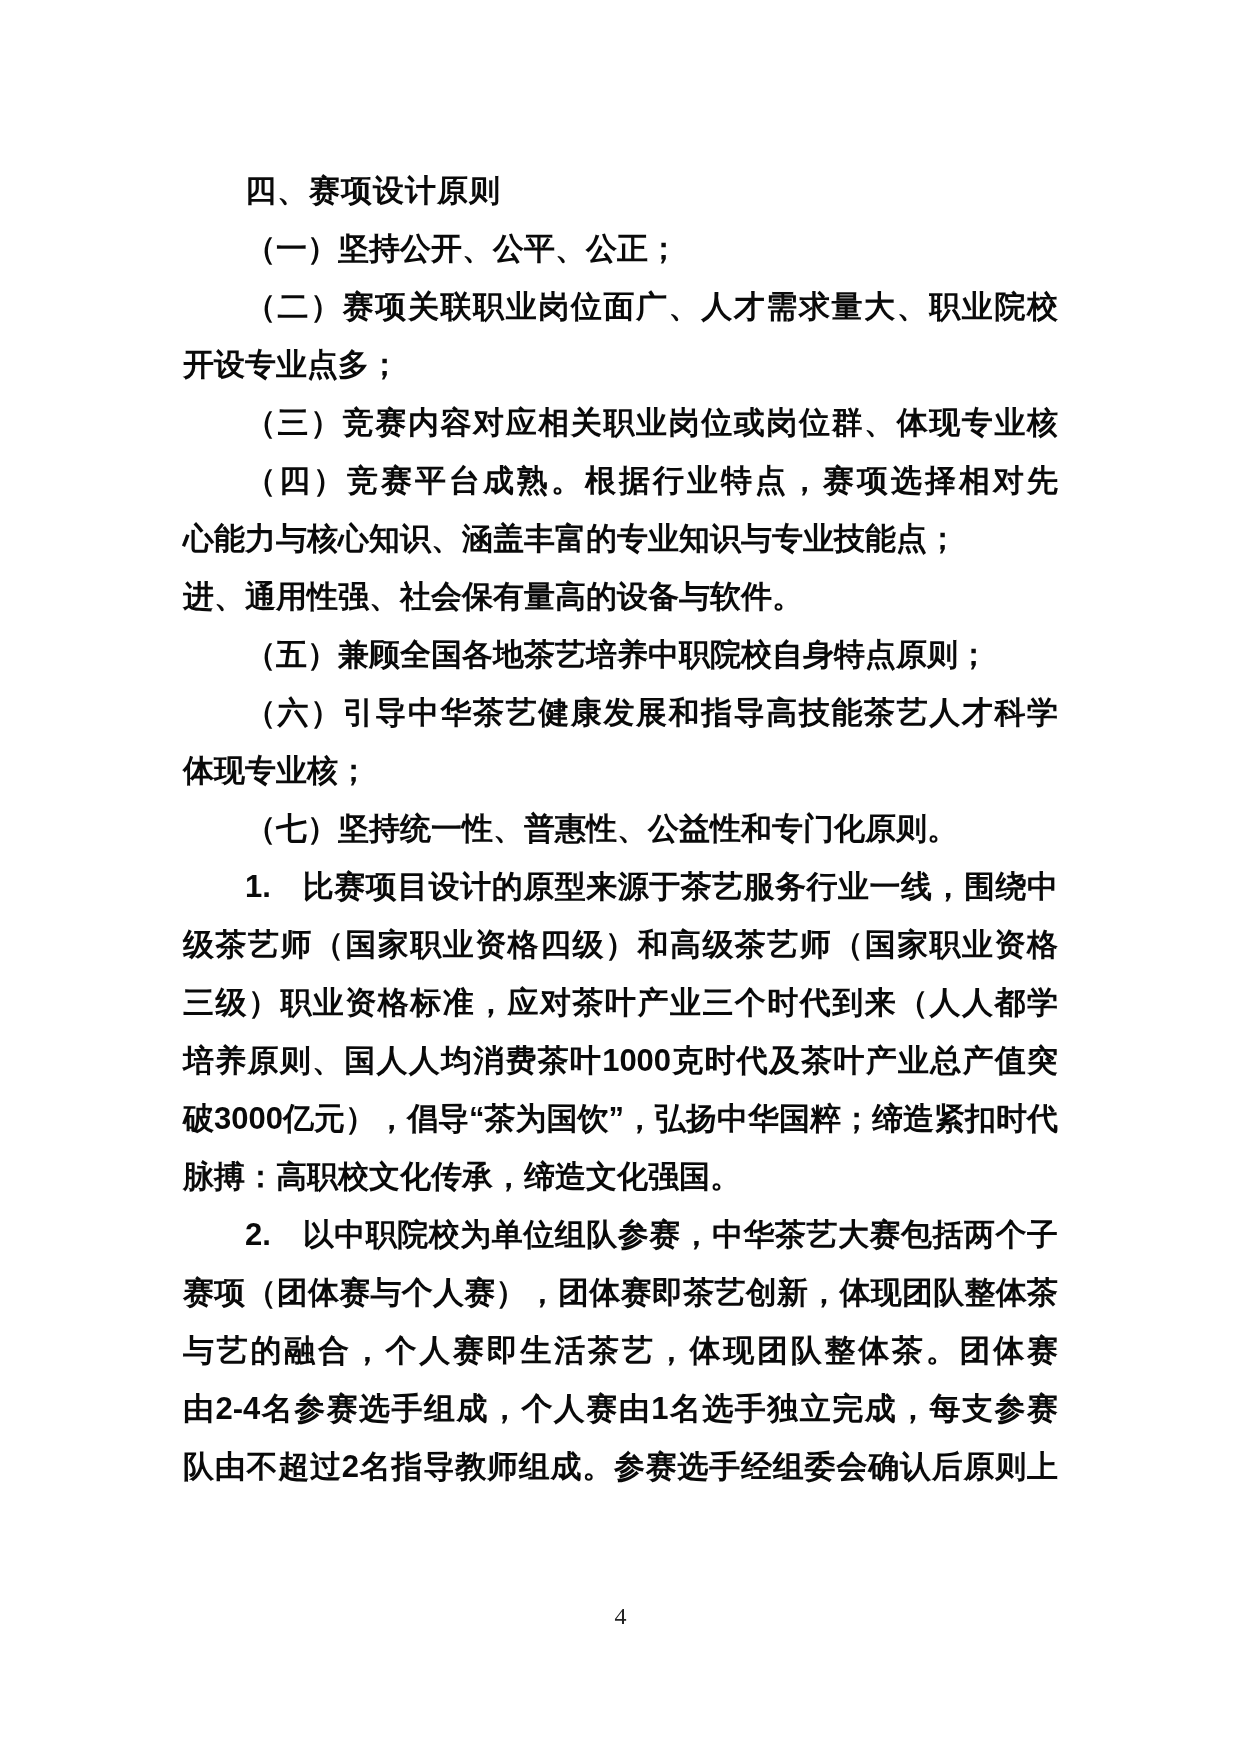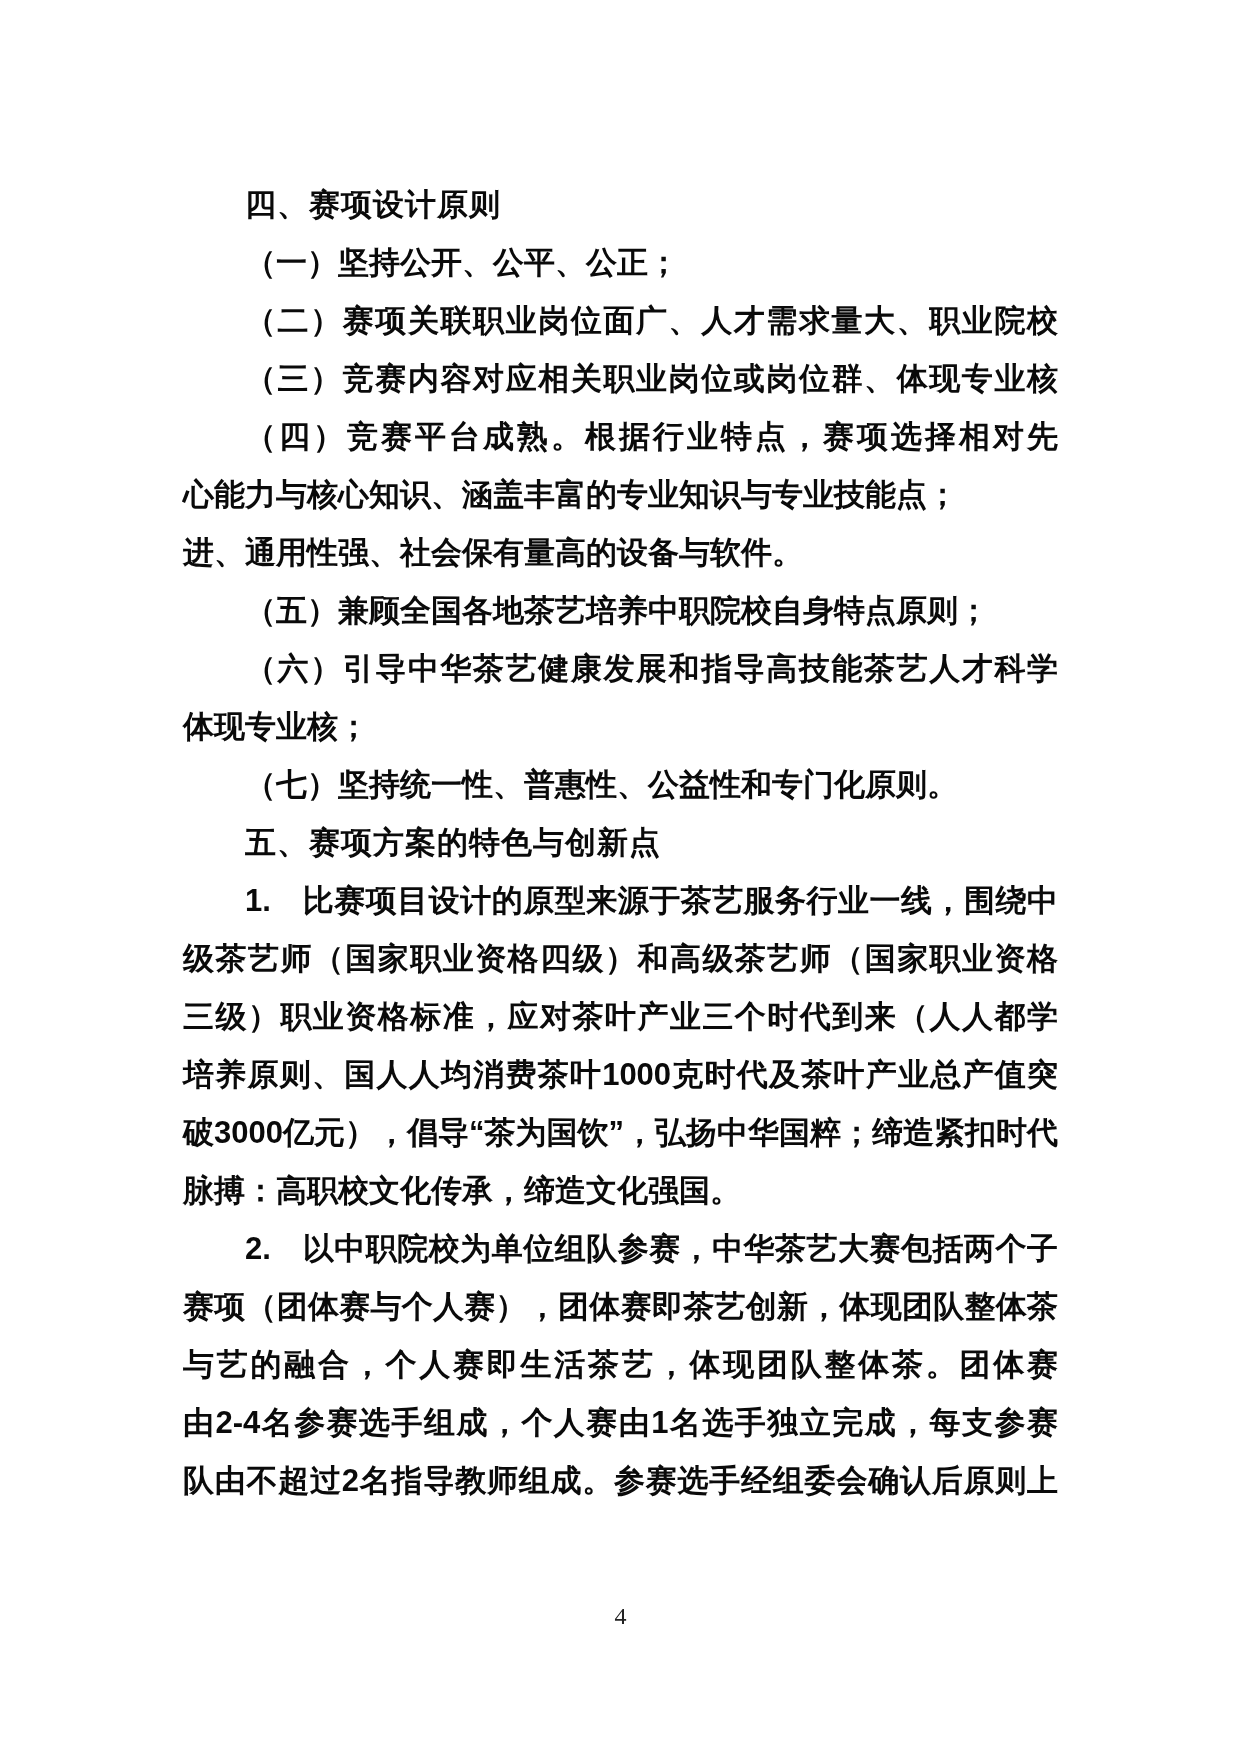--- a/index.html
+++ b/index.html
@@ -13,21 +13,21 @@
     height: 1754px;
     background: #ffffff;
     margin: 0 auto;
     overflow: hidden;
     font-family: "Liberation Sans", sans-serif;
     color: #0a0a0a;
   }
   .doc-body {
     position: absolute;
     left: 183px;
-    top: 176px;
+    top: 162px;
     width: 875px;
     font-size: 31px;
     line-height: 58px;
     text-align: left;
   }
   .line {
     height: 58px;
     overflow: visible;
     white-space: nowrap;
     font-weight: bold;
@@ -57,29 +57,29 @@
   }
 </style>
 </head>
 <body>
 
 <div class="page">
   <div class="doc-body">
       <div class="line heading ind">四、赛项设计原则</div>
       <div class="line ind">（一）坚持公开、公平、公正；</div>
       <div class="line ind j">（二）赛项关联职业岗位面广、人才需求量大、职业院校</div>
+      <div class="line">开设专业点多；</div>
       <div class="line ind j">（三）竞赛内容对应相关职业岗位或岗位群、体现专业核</div>
       <div class="line ind j">（四）竞赛平台成熟。根据行业特点，赛项选择相对先</div>
       <div class="line">心能力与核心知识、涵盖丰富的专业知识与专业技能点；</div>
       <div class="line">进、通用性强、社会保有量高的设备与软件。</div>
       <div class="line ind">（五）兼顾全国各地茶艺培养中职院校自身特点原则；</div>
       <div class="line ind j">（六）引导中华茶艺健康发展和指导高技能茶艺人才科学</div>
       <div class="line">体现专业核；</div>
       <div class="line ind">（七）坚持统一性、普惠性、公益性和专门化原则。</div>
-      <div class="line heading ind">五、赛项方案的特色与创新点</div>
       <div class="line ind j">1.　比赛项目设计的原型来源于茶艺服务行业一线，围绕中</div>
       <div class="line j">级茶艺师（国家职业资格四级）和高级茶艺师（国家职业资格</div>
       <div class="line j">三级）职业资格标准，应对茶叶产业三个时代到来（人人都学</div>
       <div class="line j">培养原则、国人人均消费茶叶1000克时代及茶叶产业总产值突</div>
       <div class="line j">破3000亿元），倡导“茶为国饮”，弘扬中华国粹；缔造紧扣时代</div>
       <div class="line">脉搏：高职校文化传承，缔造文化强国。</div>
       <div class="line ind j">2.　以中职院校为单位组队参赛，中华茶艺大赛包括两个子</div>
       <div class="line j">赛项（团体赛与个人赛），团体赛即茶艺创新，体现团队整体茶</div>
       <div class="line j">与艺的融合，个人赛即生活茶艺，体现团队整体茶。团体赛</div>
       <div class="line j">由2-4名参赛选手组成，个人赛由1名选手独立完成，每支参赛</div>

